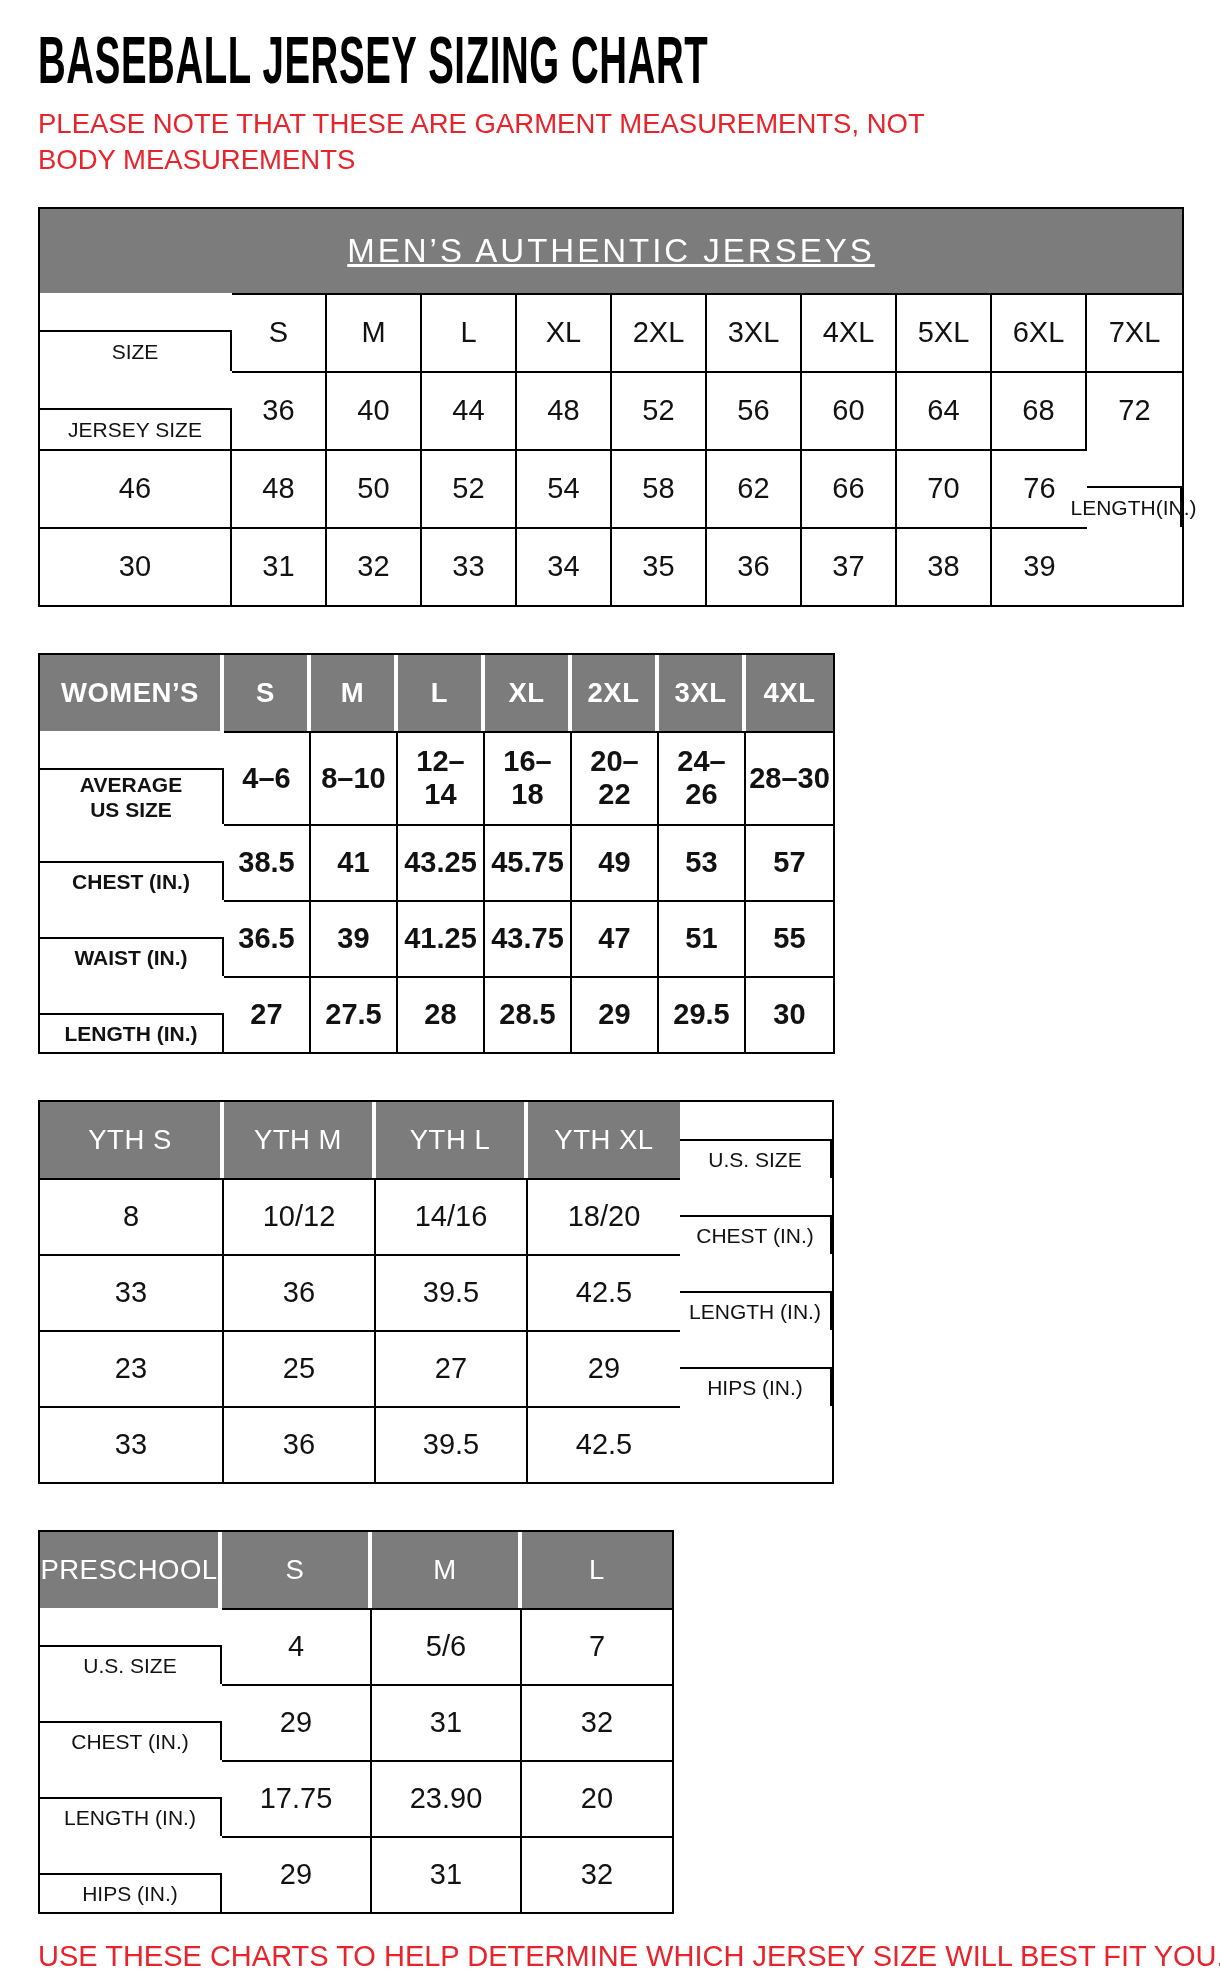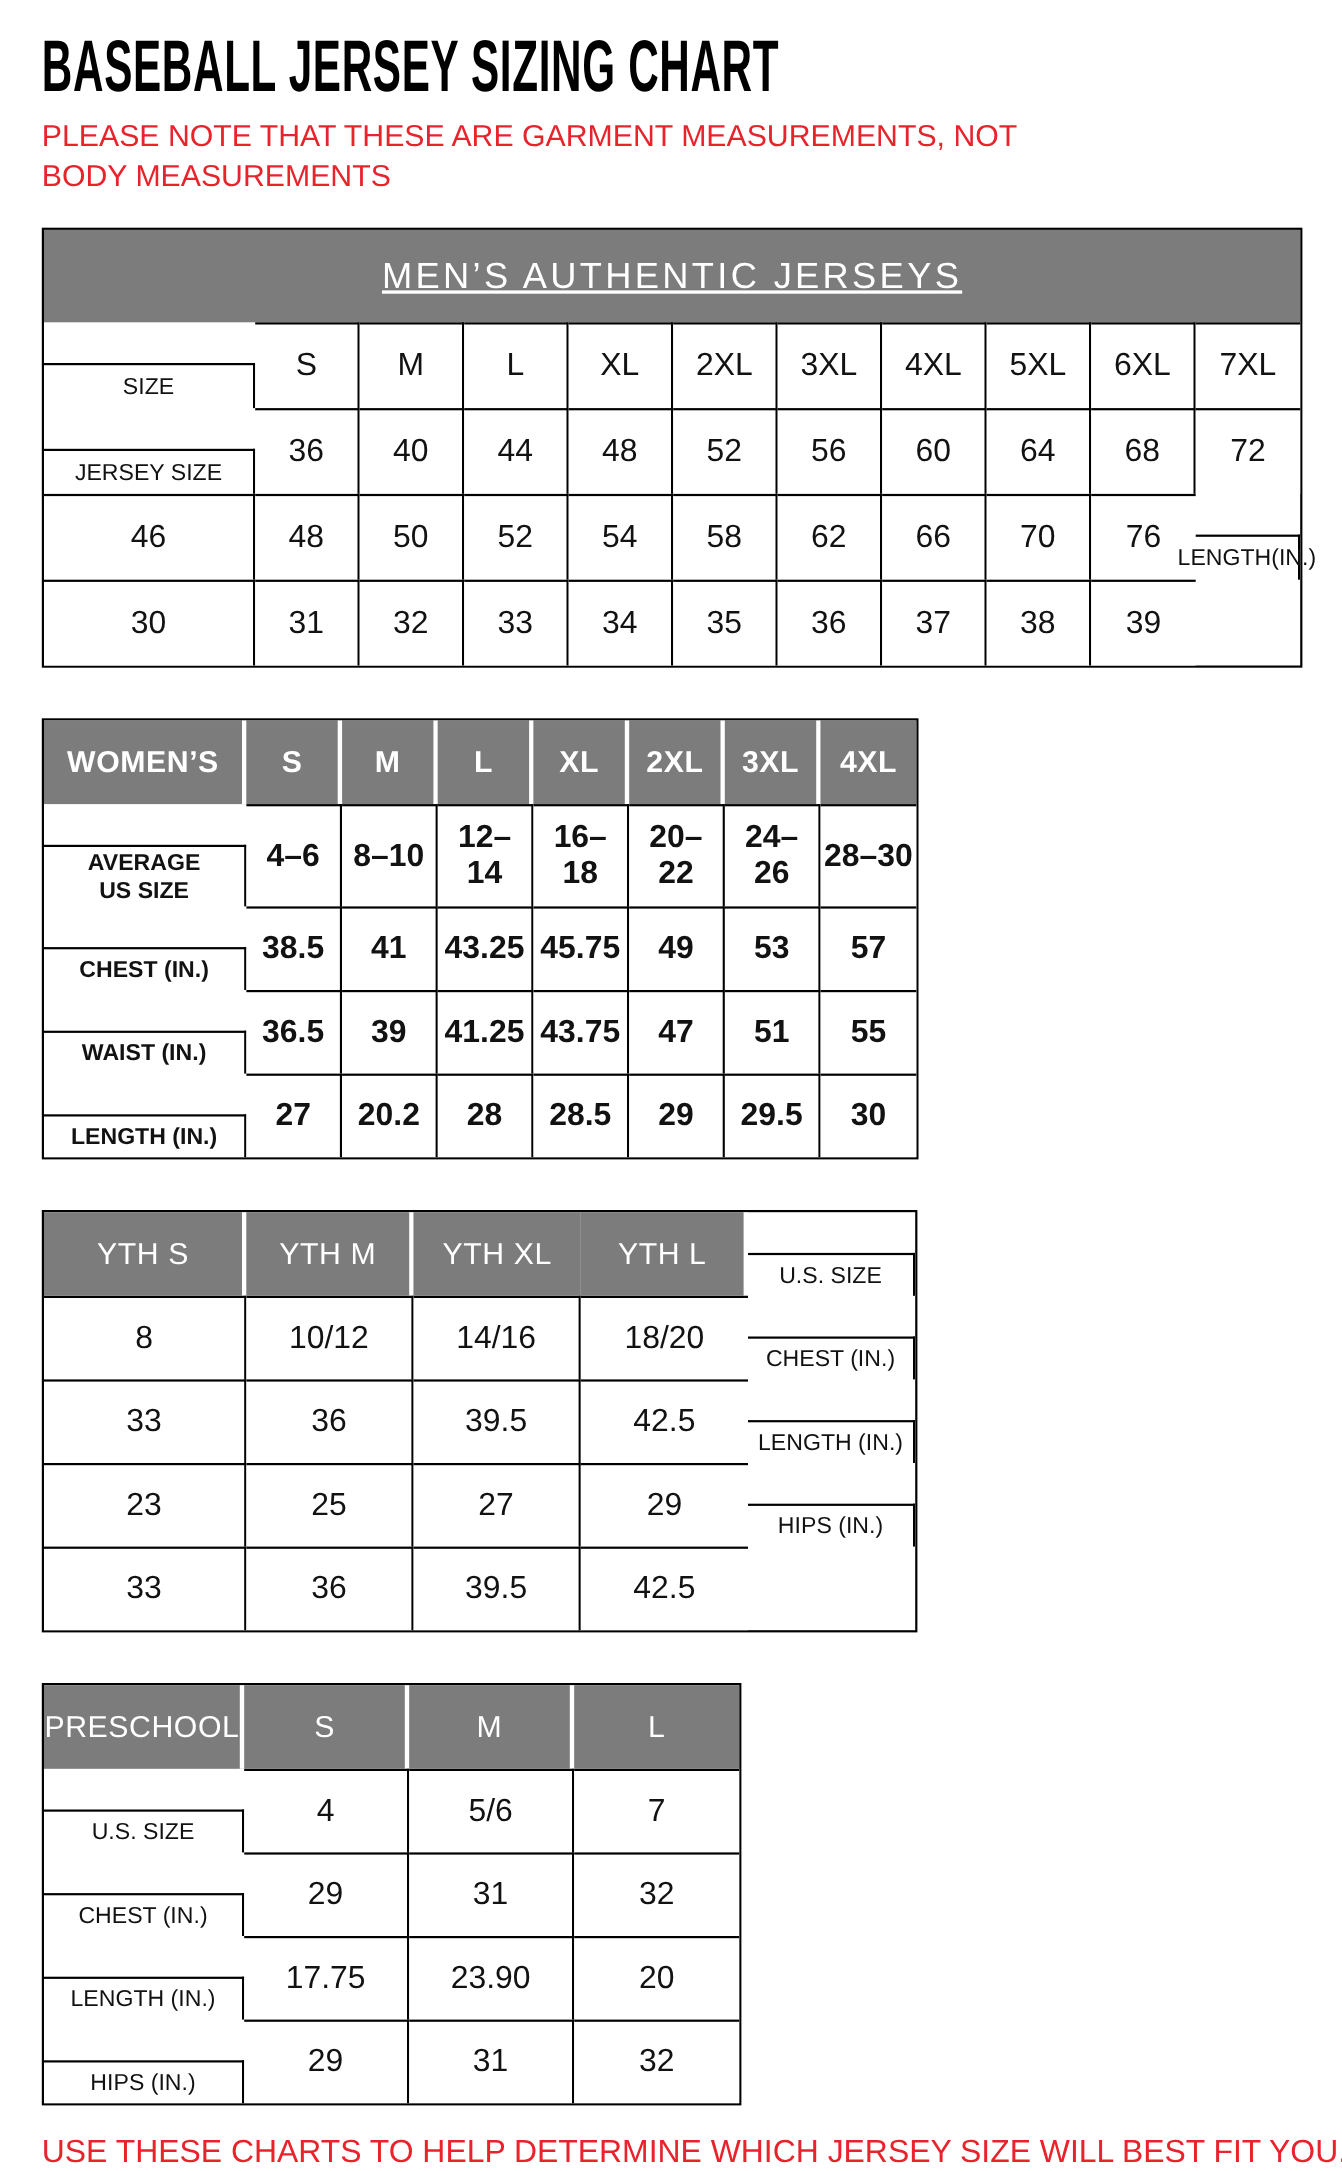--- a/index.html
+++ b/index.html
@@ -180,32 +180,32 @@
         <div class="cell row-label">WAIST (IN.)</div>
         <div class="cell value">36.5</div>
         <div class="cell value">39</div>
         <div class="cell value">41.25</div>
         <div class="cell value">43.75</div>
         <div class="cell value">47</div>
         <div class="cell value">51</div>
         <div class="cell value last-col">55</div>
         <div class="cell row-label">LENGTH (IN.)</div>
         <div class="cell value">27</div>
-        <div class="cell value">20.2</div>
+        <div class="cell value">27.5</div>
         <div class="cell value">28</div>
         <div class="cell value">28.5</div>
         <div class="cell value">29</div>
         <div class="cell value">29.5</div>
         <div class="cell value last-col">30</div>
       </div>
       <div class="sizing-table boys">
         <div class="cell header">YTH S</div>
         <div class="cell header">YTH M</div>
+        <div class="cell header">YTH L</div>
         <div class="cell header last-col">YTH XL</div>
-        <div class="cell header">YTH L</div>
         <div class="cell row-label">U.S. SIZE</div>
         <div class="cell value">8</div>
         <div class="cell value">10/12</div>
         <div class="cell value">14/16</div>
         <div class="cell value last-col">18/20</div>
         <div class="cell row-label">CHEST (IN.)</div>
         <div class="cell value">33</div>
         <div class="cell value">36</div>
         <div class="cell value">39.5</div>
         <div class="cell value last-col">42.5</div>

